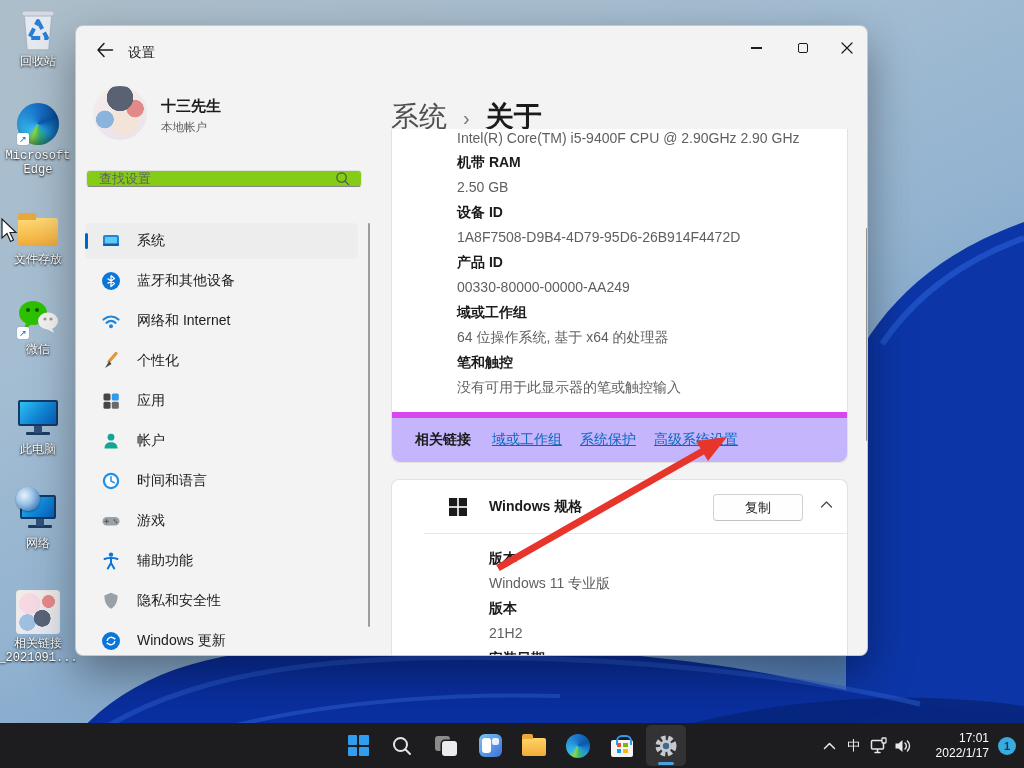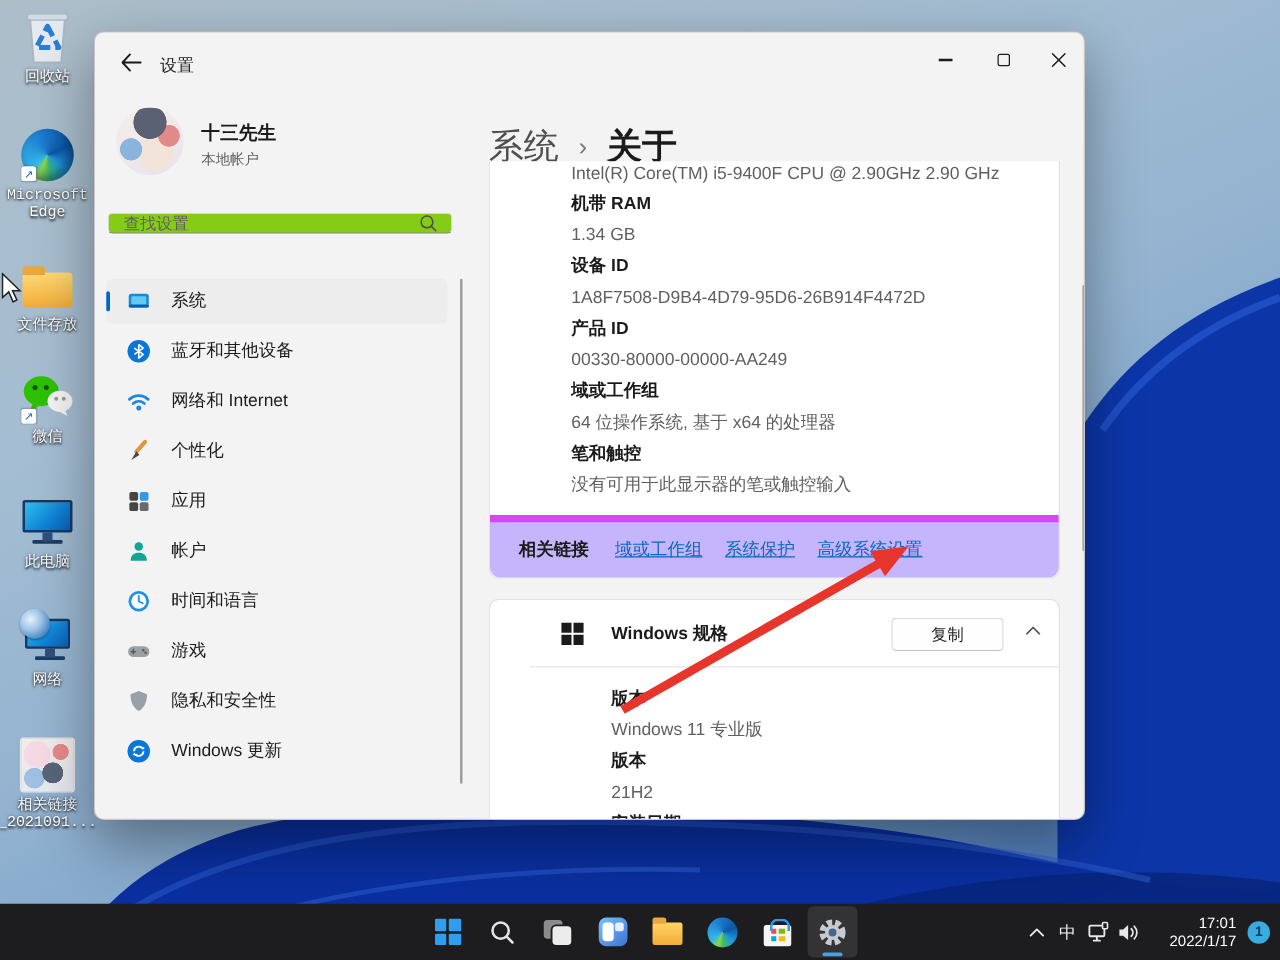--- a/index.html
+++ b/index.html
@@ -316,20 +316,27 @@
       <svg class="nav-ic" viewBox="0 0 20 20">
         <rect x="1.5" y="6" width="17" height="8.6" rx="4.3" fill="#9aa0a6"></rect>
         <path d="M5.6,8.6 V12 M3.9,10.3 H7.3" stroke="#5a5a5a" stroke-width="1.2" stroke-linecap="round"></path>
         <circle cx="13.6" cy="9.2" r="1" fill="#5a5a5a"></circle>
           <circle cx="15.4" cy="11.2" r="1" fill="#5a5a5a"></circle>
       </svg>
       <span class="nav-label">游戏</span>
     </div>
     <div class="nav-item">
       <svg class="nav-ic" viewBox="0 0 20 20">
+        <circle cx="10" cy="3.6" r="2.2" fill="#0a77d8"></circle>
+        <path d="M3.5,8 C7,6.6 13,6.6 16.5,8 M10,7.5 V12 M10,12 L6.8,17.5 M10,12 L13.2,17.5" fill="none" stroke="#0a77d8" stroke-width="2" stroke-linecap="round" stroke-linejoin="round"></path>
+      </svg>
+      <span class="nav-label">辅助功能</span>
+    </div>
+    <div class="nav-item">
+      <svg class="nav-ic" viewBox="0 0 20 20">
         <path d="M10,1.8 L16.6,4.4 C16.6,10.4 14.6,15.2 10,17.8 C5.4,15.2 3.4,10.4 3.4,4.4 Z" fill="#98a0a8"></path>
       </svg>
       <span class="nav-label">隐私和安全性</span>
     </div>
     <div class="nav-item">
       <svg class="nav-ic" viewBox="0 0 20 20">
         <circle cx="10" cy="10" r="9" fill="#0a77d8"></circle>
         <path d="M6.2,10 a3.8,3.8 0 0 1 6.6,-2.4 M13.8,10 a3.8,3.8 0 0 1 -6.6,2.4" fill="none" stroke="#fff" stroke-width="1.5"></path>
         <polygon points="12.2,6.2 14.9,7.2 13.2,9" fill="#fff"></polygon>
         <polygon points="7.8,13.8 5.1,12.8 6.8,11" fill="#fff"></polygon>
@@ -344,21 +351,21 @@
     <span class="sep">›</span>
     <span class="current">关于</span>
   </div>
 
   <div class="viewport">
 
     <div class="card card1">
       <div class="card1-body">
         <div class="spec-line first val">Intel(R) Core(TM) i5-9400F CPU @ 2.90GHz   2.90 GHz</div>
         <div class="spec-line lab">机带 RAM</div>
-        <div class="spec-line val">1.34 GB</div>
+        <div class="spec-line val">2.50 GB</div>
         <div class="spec-line lab">设备 ID</div>
         <div class="spec-line val">1A8F7508-D9B4-4D79-95D6-26B914F4472D</div>
         <div class="spec-line lab">产品 ID</div>
         <div class="spec-line val">00330-80000-00000-AA249</div>
         <div class="spec-line lab">域或工作组</div>
         <div class="spec-line val">64 位操作系统, 基于 x64 的处理器</div>
         <div class="spec-line lab">笔和触控</div>
         <div class="spec-line val">没有可用于此显示器的笔或触控输入</div>
       </div>
       <div class="card-footer">

